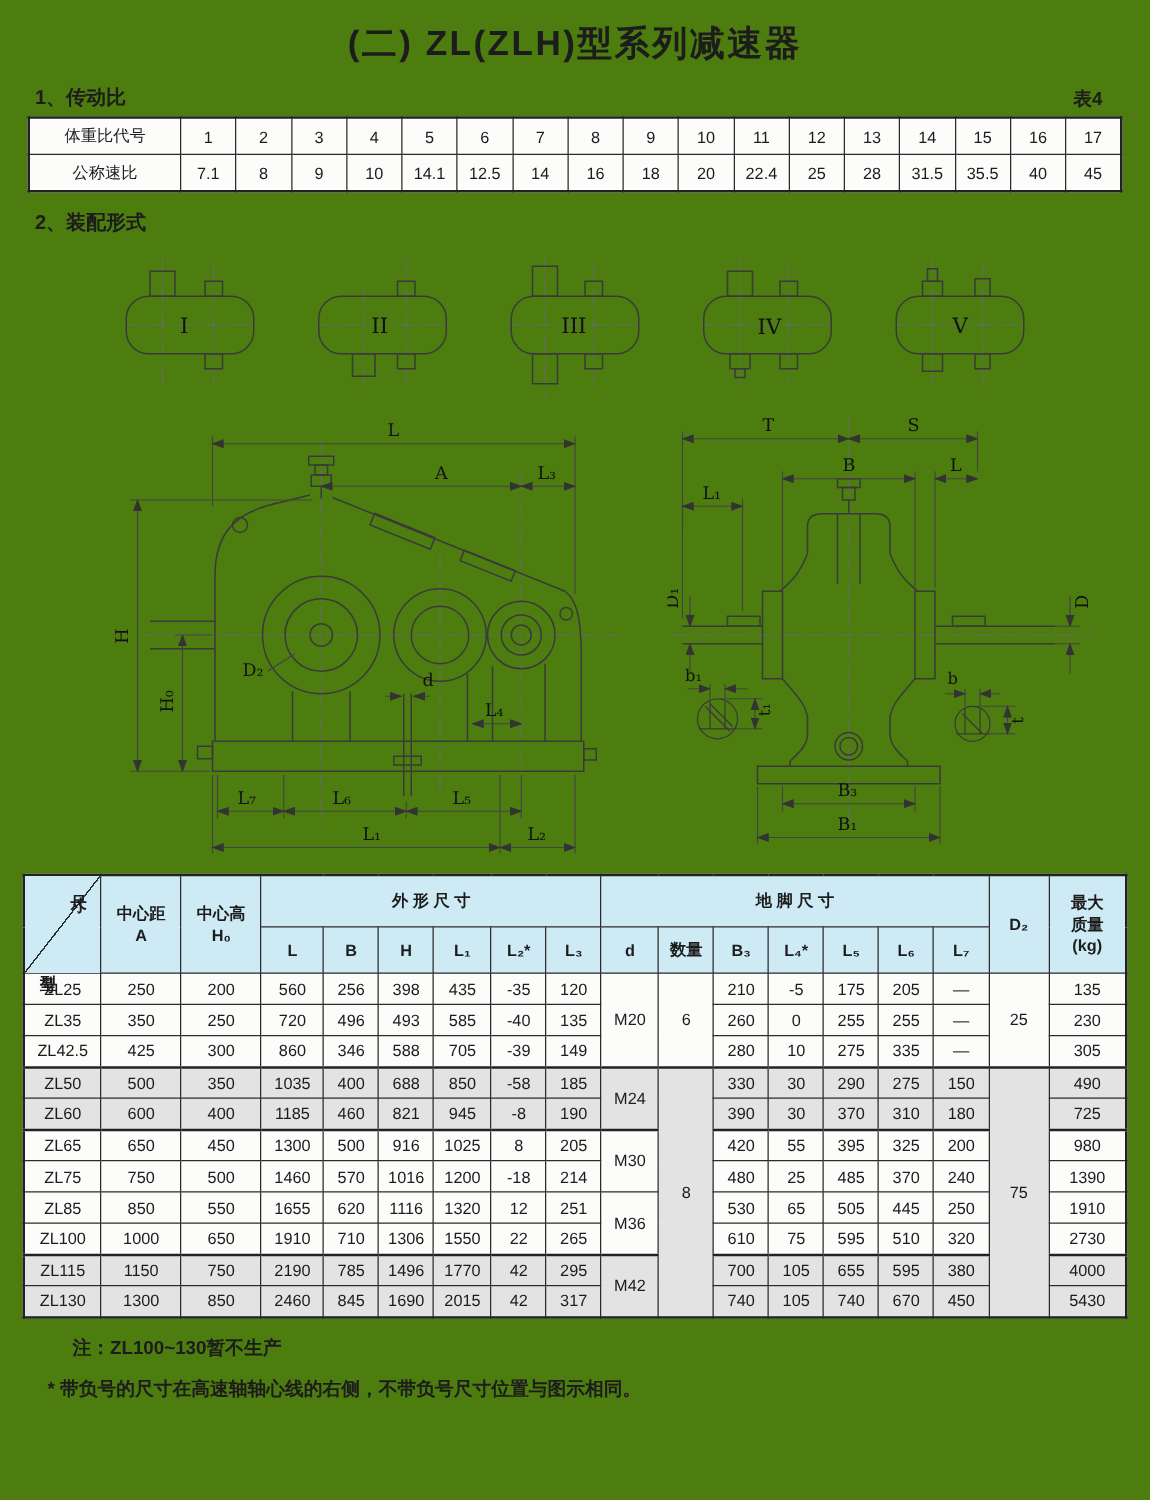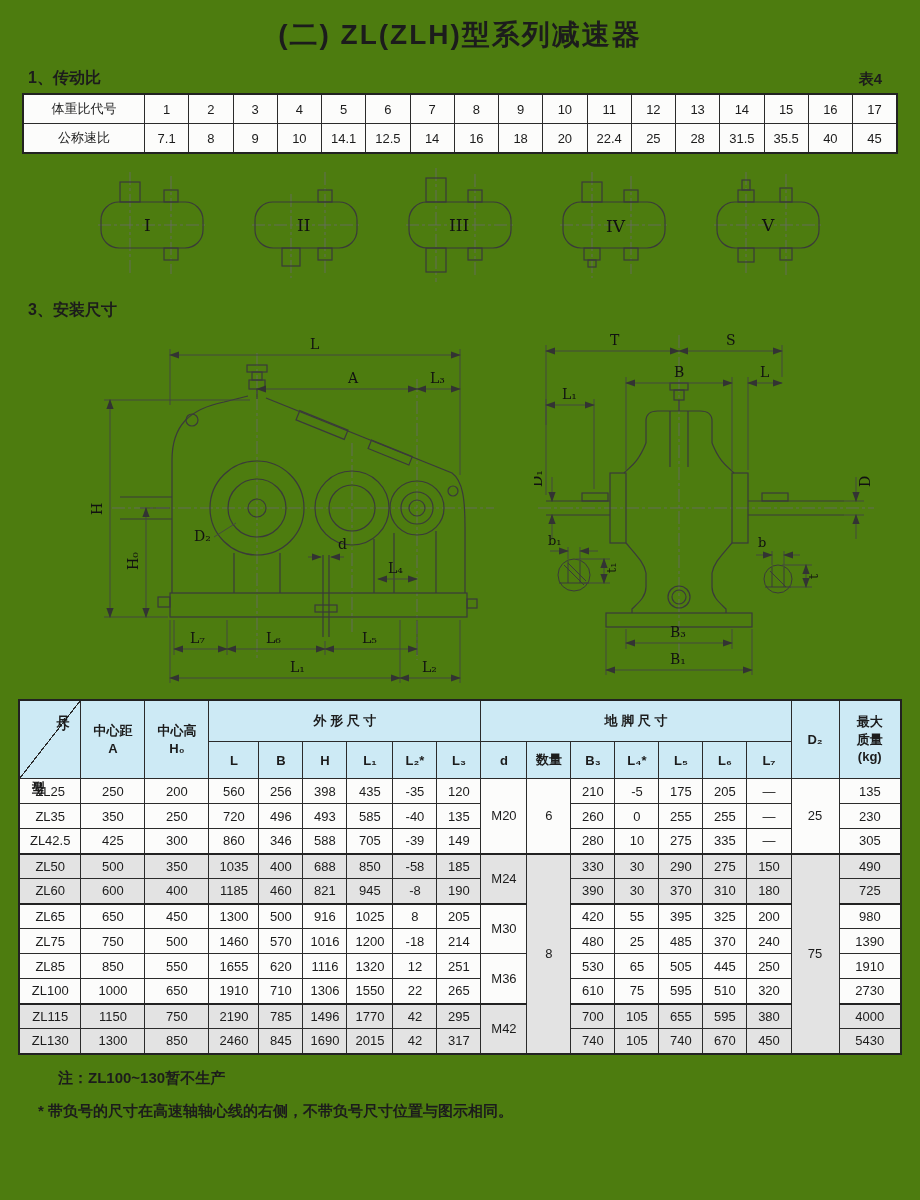--- a/index.html
+++ b/index.html
@@ -92,20 +92,23 @@
           <td>25</td>
           <td>28</td>
           <td>31.5</td>
           <td>35.5</td>
           <td>40</td>
           <td>45</td>
         </tr>
       </tbody>
   </table>
 
+  <div class="sec-row">
+    <div class="sec-head">2、装配形式</div>
+  </div>
 
   <div class="forms">
     <svg width="128" height="120" viewBox="0 0 128 120">
       <line class="cl" x1="42" y1="8" x2="42" y2="112"></line>
         <line class="cl" x1="83" y1="12" x2="83" y2="110"></line>
       <line class="cl" x1="10" y1="61" x2="118" y2="61"></line>
       <rect class="ln" x="13" y="38" width="102" height="46" rx="18"></rect>
       <rect class="ln" x="32" y="18" width="20" height="20"></rect>
         <rect class="ln" x="76" y="26" width="14" height="12"></rect>
       <rect class="ln" x="76" y="84" width="14" height="12"></rect>
@@ -151,23 +154,20 @@
       <rect class="ln" x="13" y="38" width="102" height="46" rx="18"></rect>
       <rect class="ln" x="34" y="26" width="16" height="12"></rect>
         <rect class="ln" x="38" y="16" width="8" height="10"></rect>
       <rect class="ln" x="76" y="24" width="12" height="14"></rect>
       <rect class="ln" x="34" y="84" width="16" height="14"></rect>
         <rect class="ln" x="76" y="84" width="12" height="12"></rect>
       <text class="rn" x="58" y="67">V</text>
     </svg>
   </div>
 
-  <div class="sec-row">
-    <div class="sec-head">3、安装尺寸</div>
-  </div>
 
   <div class="drawings">
 
     <svg width="512" height="372" viewBox="0 0 512 372">
       <defs>
         <marker id="ae" markerWidth="11" markerHeight="8" refX="10" refY="4" orient="auto">
             <path d="M0,0 L11,4 L0,8 z" fill="#333"></path>
           </marker>
         <marker id="as" markerWidth="11" markerHeight="8" refX="1" refY="4" orient="auto">
             <path d="M11,0 L0,4 L11,8 z" fill="#333"></path>

